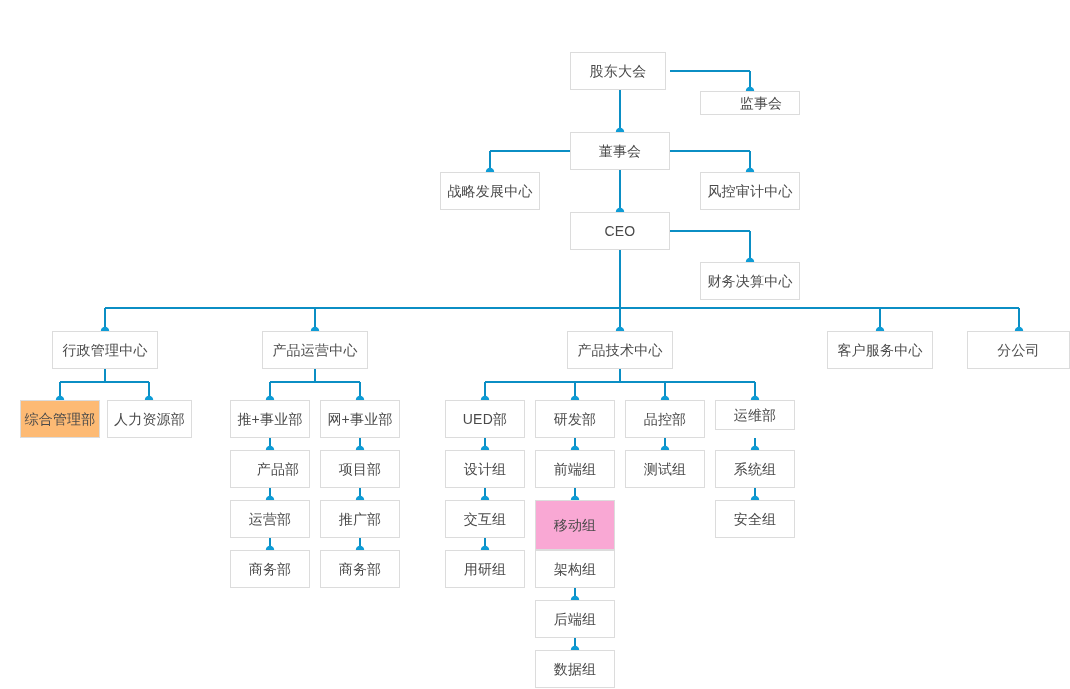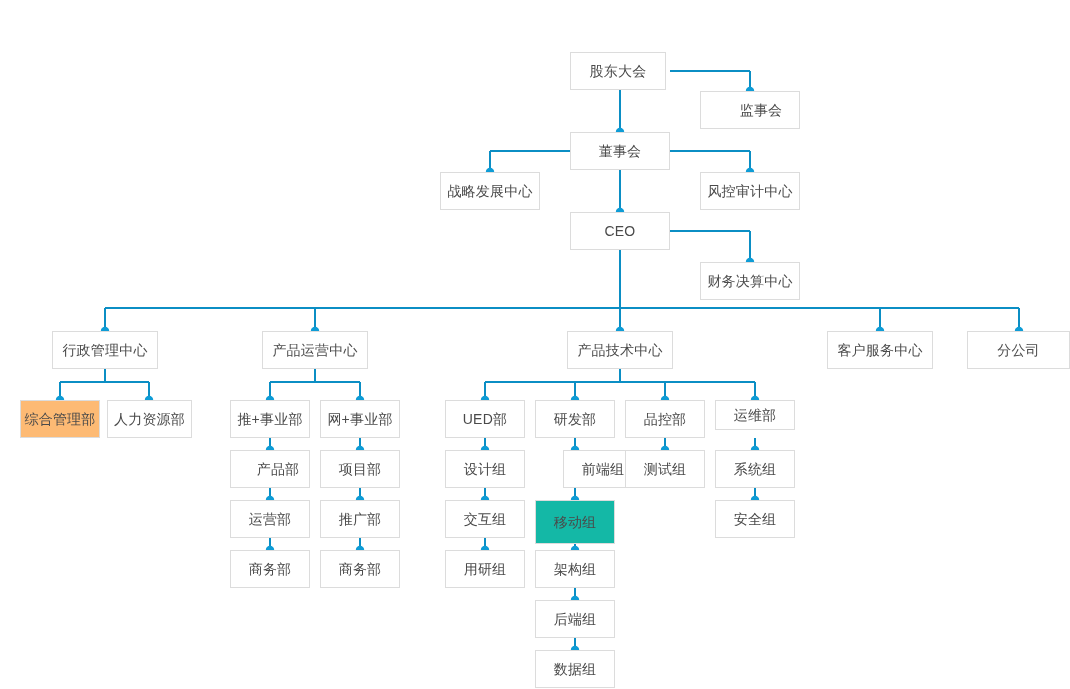--- a/index.html
+++ b/index.html
@@ -134,21 +134,21 @@
       <circle cx="360" cy="550" r="4.2" fill="#0e9cd6"></circle>
       <circle cx="485" cy="550" r="4.2" fill="#0e9cd6"></circle>
       <circle cx="575" cy="550" r="4.2" fill="#0e9cd6"></circle>
       <circle cx="575" cy="600" r="4.2" fill="#0e9cd6"></circle>
       <circle cx="575" cy="650" r="4.2" fill="#0e9cd6"></circle>
     </svg>
   <div id="node-layer">
       <div class="node" style="left: 570px; top: 52px; width: 96px; height: 38px; border-color: rgb(220, 220, 220); background: rgb(255, 255, 255); color: rgb(74, 74, 74);">
         <span class="node-label">股东大会</span>
       </div>
-      <div class="node" style="left: 700px; top: 91px; width: 100px; height: 38px; border-color: rgb(220, 220, 220); background: rgb(255, 255, 255); color: rgb(74, 74, 74); padding-left: 22px;">
+      <div class="node" style="left: 700px; top: 91px; width: 100px; height: 24px; border-color: rgb(220, 220, 220); background: rgb(255, 255, 255); color: rgb(74, 74, 74); padding-left: 22px;">
         <span class="node-label">监事会</span>
       </div>
       <div class="node" style="left: 570px; top: 132px; width: 100px; height: 38px; border-color: rgb(220, 220, 220); background: rgb(255, 255, 255); color: rgb(74, 74, 74);">
         <span class="node-label">董事会</span>
       </div>
       <div class="node" style="left: 440px; top: 172px; width: 100px; height: 38px; border-color: rgb(220, 220, 220); background: rgb(255, 255, 255); color: rgb(74, 74, 74);">
         <span class="node-label">战略发展中心</span>
       </div>
       <div class="node" style="left: 700px; top: 172px; width: 100px; height: 38px; border-color: rgb(220, 220, 220); background: rgb(255, 255, 255); color: rgb(74, 74, 74);">
         <span class="node-label">风控审计中心</span>
@@ -212,24 +212,24 @@
       </div>
       <div class="node" style="left: 445px; top: 500px; width: 80px; height: 38px; border-color: rgb(220, 220, 220); background: rgb(255, 255, 255); color: rgb(74, 74, 74);">
         <span class="node-label">交互组</span>
       </div>
       <div class="node" style="left: 445px; top: 550px; width: 80px; height: 38px; border-color: rgb(220, 220, 220); background: rgb(255, 255, 255); color: rgb(74, 74, 74);">
         <span class="node-label">用研组</span>
       </div>
       <div class="node" style="left: 535px; top: 400px; width: 80px; height: 38px; border-color: rgb(220, 220, 220); background: rgb(255, 255, 255); color: rgb(74, 74, 74);">
         <span class="node-label">研发部</span>
       </div>
-      <div class="node" style="left: 535px; top: 450px; width: 80px; height: 38px; border-color: rgb(220, 220, 220); background: rgb(255, 255, 255); color: rgb(74, 74, 74); margin-left: 28px;">
+      <div class="node" style="left: 535px; top: 450px; width: 80px; height: 38px; border-color: rgb(220, 220, 220); background: rgb(255, 255, 255); color: rgb(74, 74, 74);">
         <span class="node-label">前端组</span>
       </div>
-      <div class="node" style="left: 535px; top: 500px; width: 80px; height: 44px; border-color: rgb(220, 220, 220); background: #14b8a6; color: rgb(74, 74, 74);">
+      <div class="node" style="left: 535px; top: 500px; width: 80px; height: 50px; border-color: rgb(220, 220, 220); background: #f9a8d4; color: rgb(74, 74, 74);">
         <span class="node-label">移动组</span>
       </div>
       <div class="node" style="left: 535px; top: 550px; width: 80px; height: 38px; border-color: rgb(220, 220, 220); background: rgb(255, 255, 255); color: rgb(74, 74, 74);">
         <span class="node-label">架构组</span>
       </div>
       <div class="node" style="left: 535px; top: 600px; width: 80px; height: 38px; border-color: rgb(220, 220, 220); background: rgb(255, 255, 255); color: rgb(74, 74, 74);">
         <span class="node-label">后端组</span>
       </div>
       <div class="node" style="left: 535px; top: 650px; width: 80px; height: 38px; border-color: rgb(220, 220, 220); background: rgb(255, 255, 255); color: rgb(74, 74, 74);">
         <span class="node-label">数据组</span>

